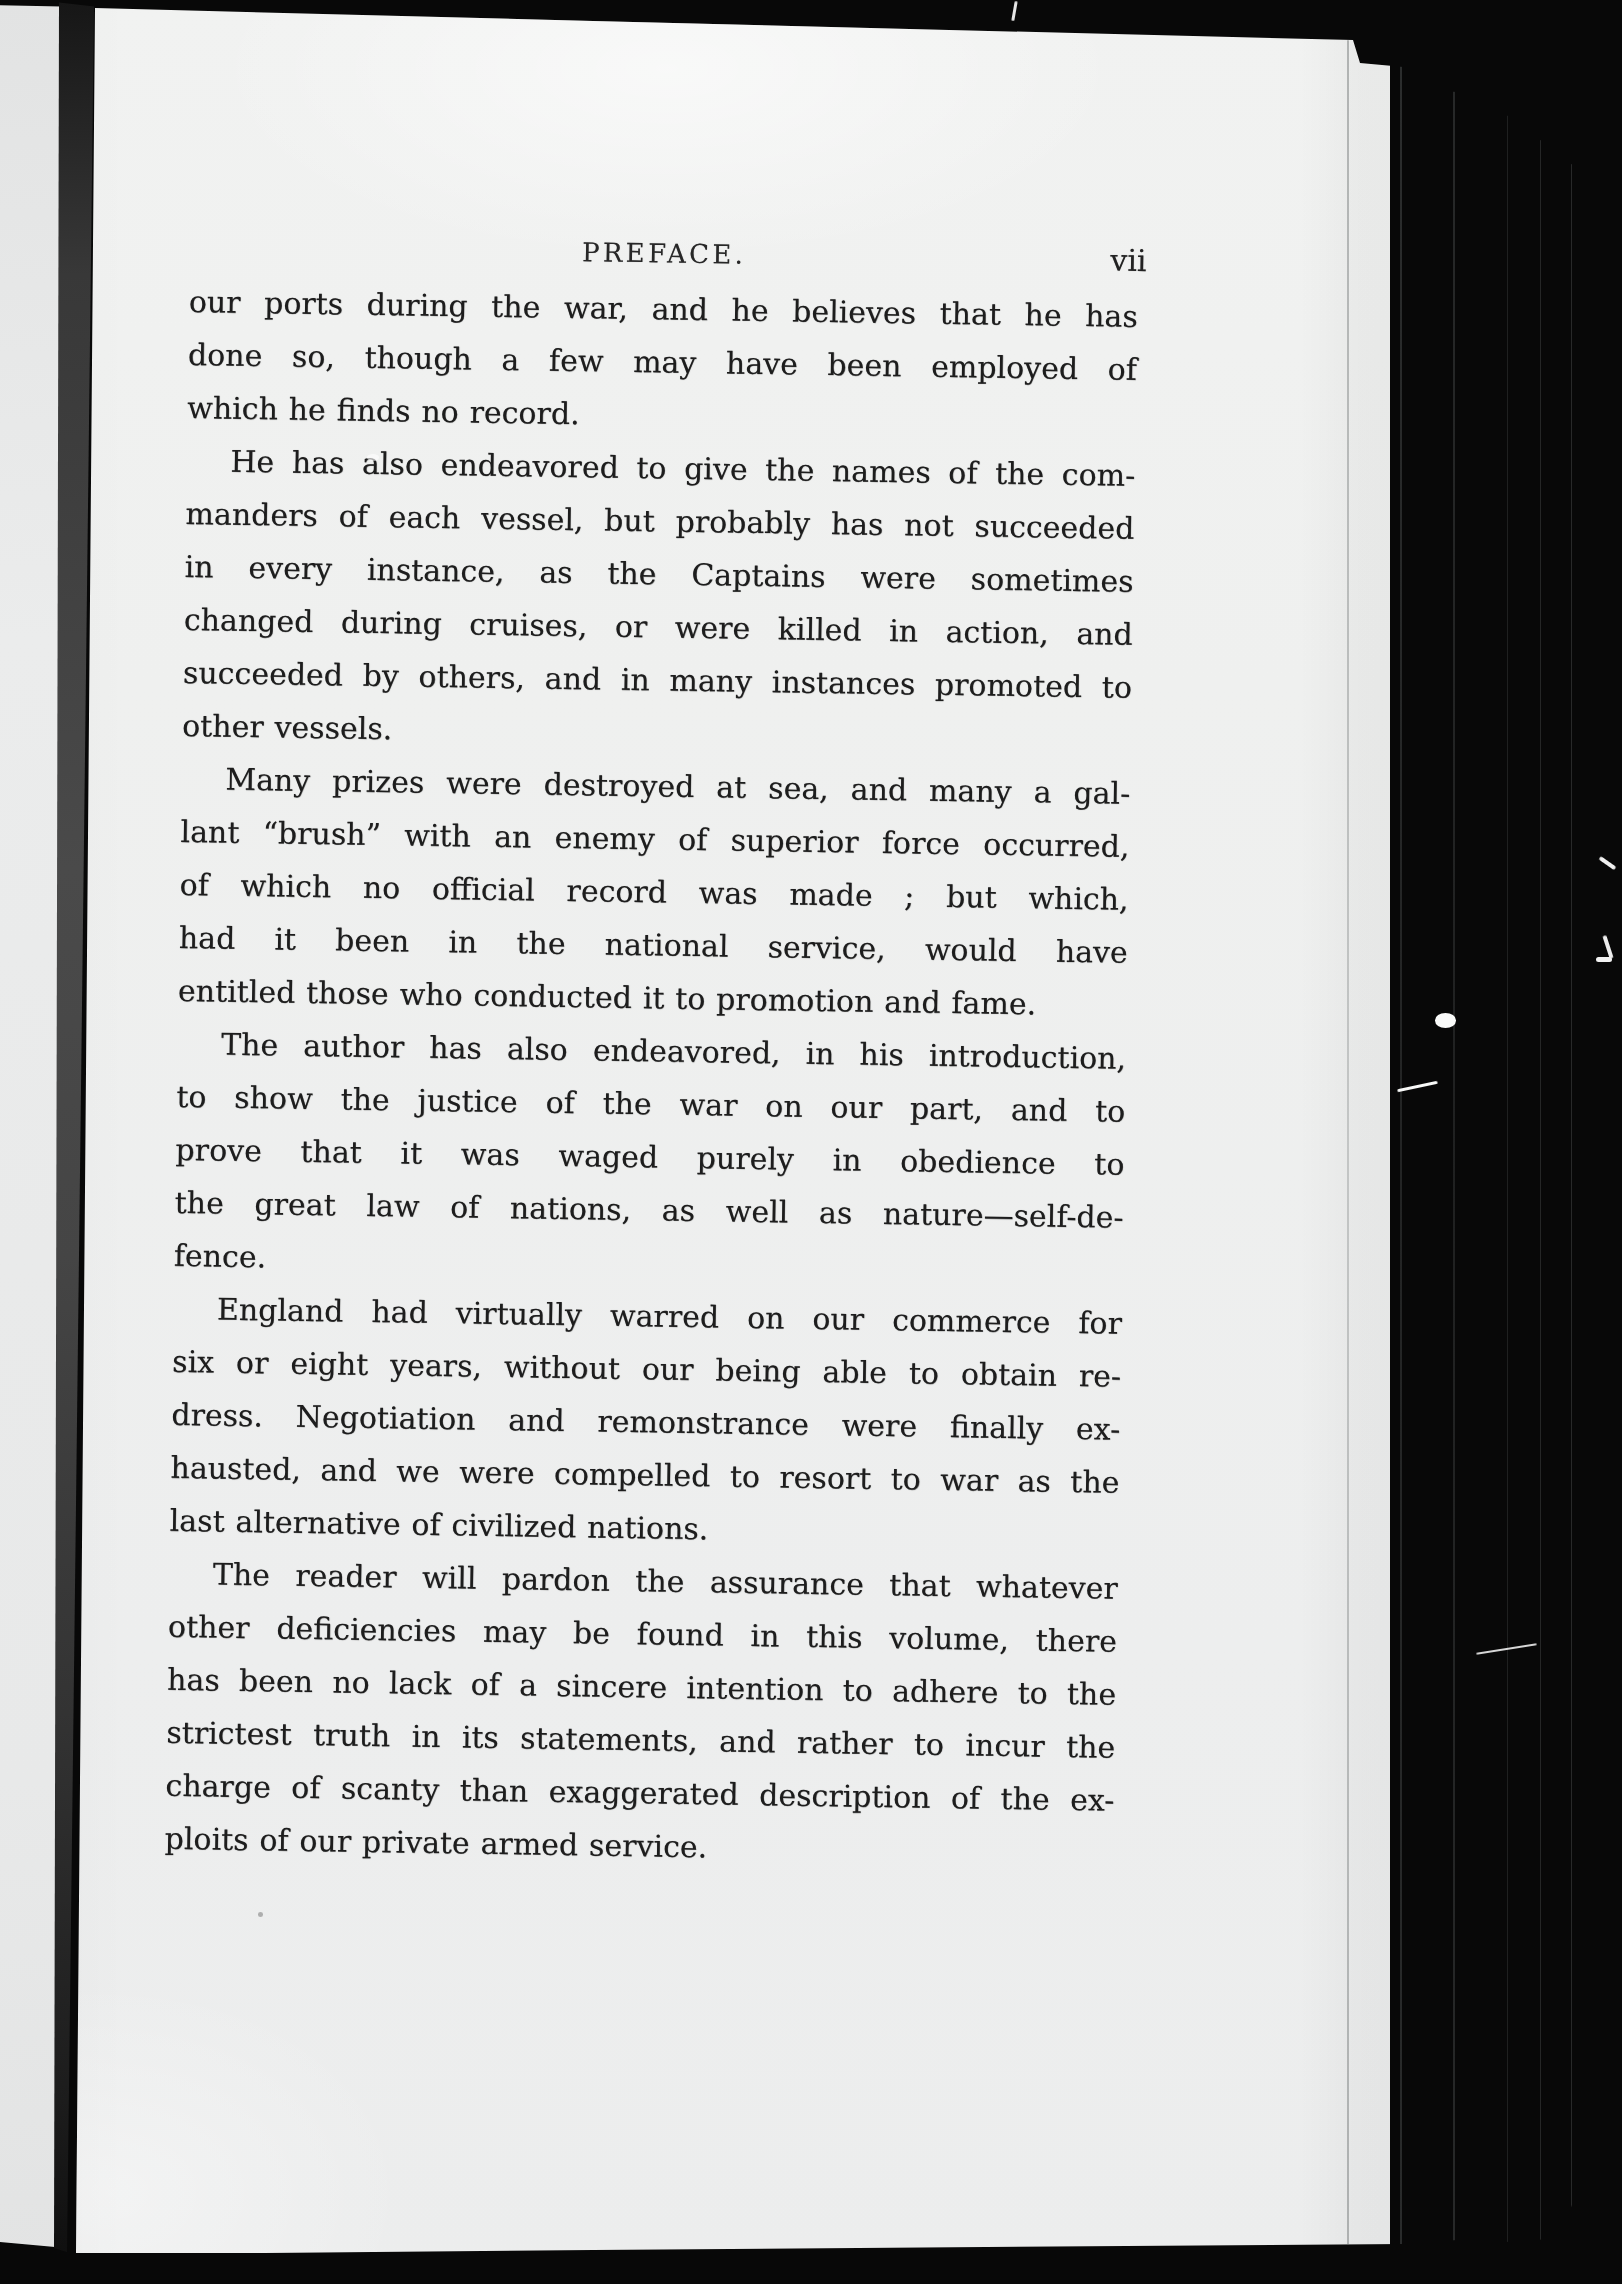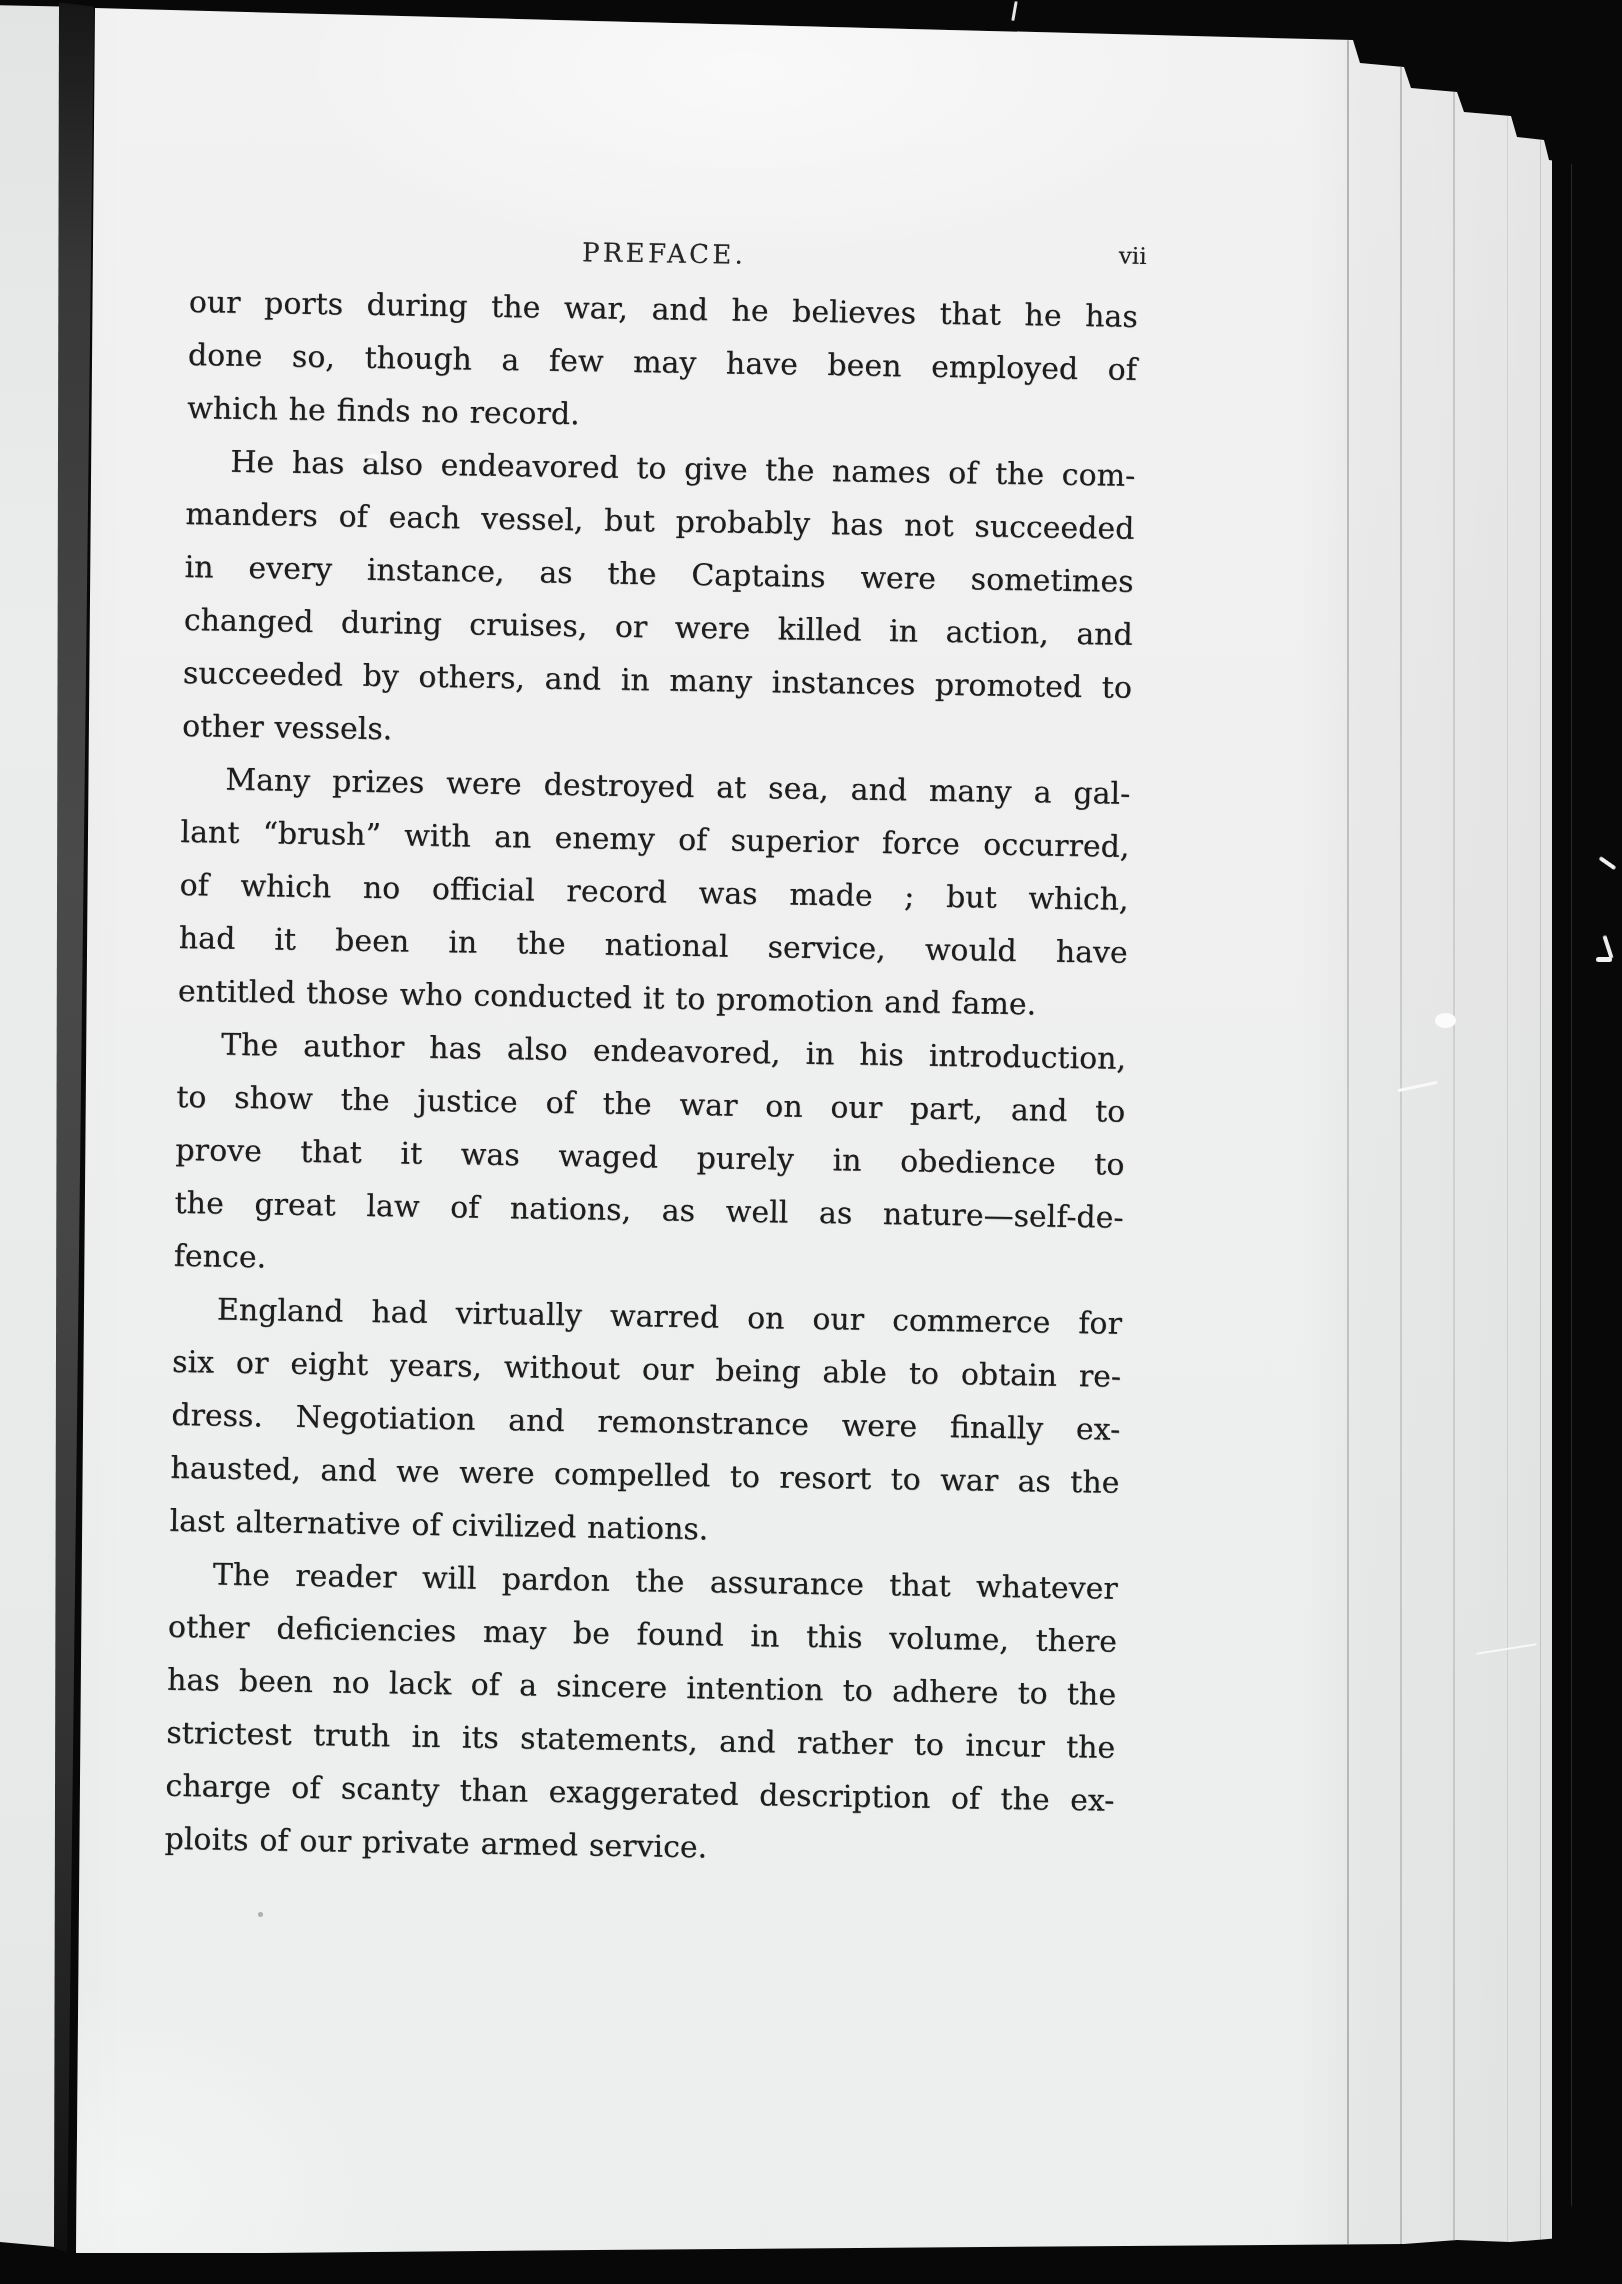--- a/index.html
+++ b/index.html
@@ -6,21 +6,21 @@
     --scan-bg:#080808;
     --paper:#eff0ef;
     --ink:#1d1d1d;
     --gutter:#3e3e3e;
     --neighbor-paper:#e7e8e7;
     --edge-line:#8f9494;
   }
   *{margin:0;padding:0;box-sizing:border-box;}
   html,body{width:1622px;height:2284px;overflow:hidden;background:var(--scan-bg);}
   .scan{
-    position:relative;width:1552px;height:2284px;
+    position:relative;width:1390px;height:2284px;
     background:var(--scan-bg);
     font-family:"DejaVu Serif","Liberation Serif",serif;
   }
   
   .neighbor-page{
     position:absolute;inset:0;
     clip-path:polygon(0px 5.3px,61px 6.6px,55px 2247px,0px 2242px);
     background:linear-gradient(180deg,#e2e3e3 0%,#ebecec 28%,#e9eaea 55%,#e8e9e9 78%,#e2e3e3 100%);
   }
   
@@ -58,21 +58,21 @@
     transform:rotate(0.9deg);transform-origin:0 0;
     color:var(--ink);
   }
   .header-row{position:relative;height:40px;margin-bottom:8px;}
   .running-head{
     position:absolute;left:50%;top:4px;transform:translateX(-50%);
     font-size:26px;letter-spacing:3.3px;color:#272727;
     text-shadow:0 0 0.7px rgba(30,30,30,.45);
   }
   .page-number{
-    position:absolute;right:-8px;top:1.3px;font-size:23px;color:#222;
+    position:absolute;right:-8px;top:1.3px;font-size:30px;color:#222;
     text-shadow:0 0 0.7px rgba(30,30,30,.5);
   }
   .line{
     height:53px;line-height:53px;font-size:30px;
     text-align:justify;text-align-last:justify;
     word-spacing:1.3px;white-space:nowrap;
     text-shadow:0.3px 0.3px 0.7px rgba(25,25,25,.55);
   }
   .line.last{text-align-last:left;white-space:normal;}
   .line.indent{text-indent:44px;}

